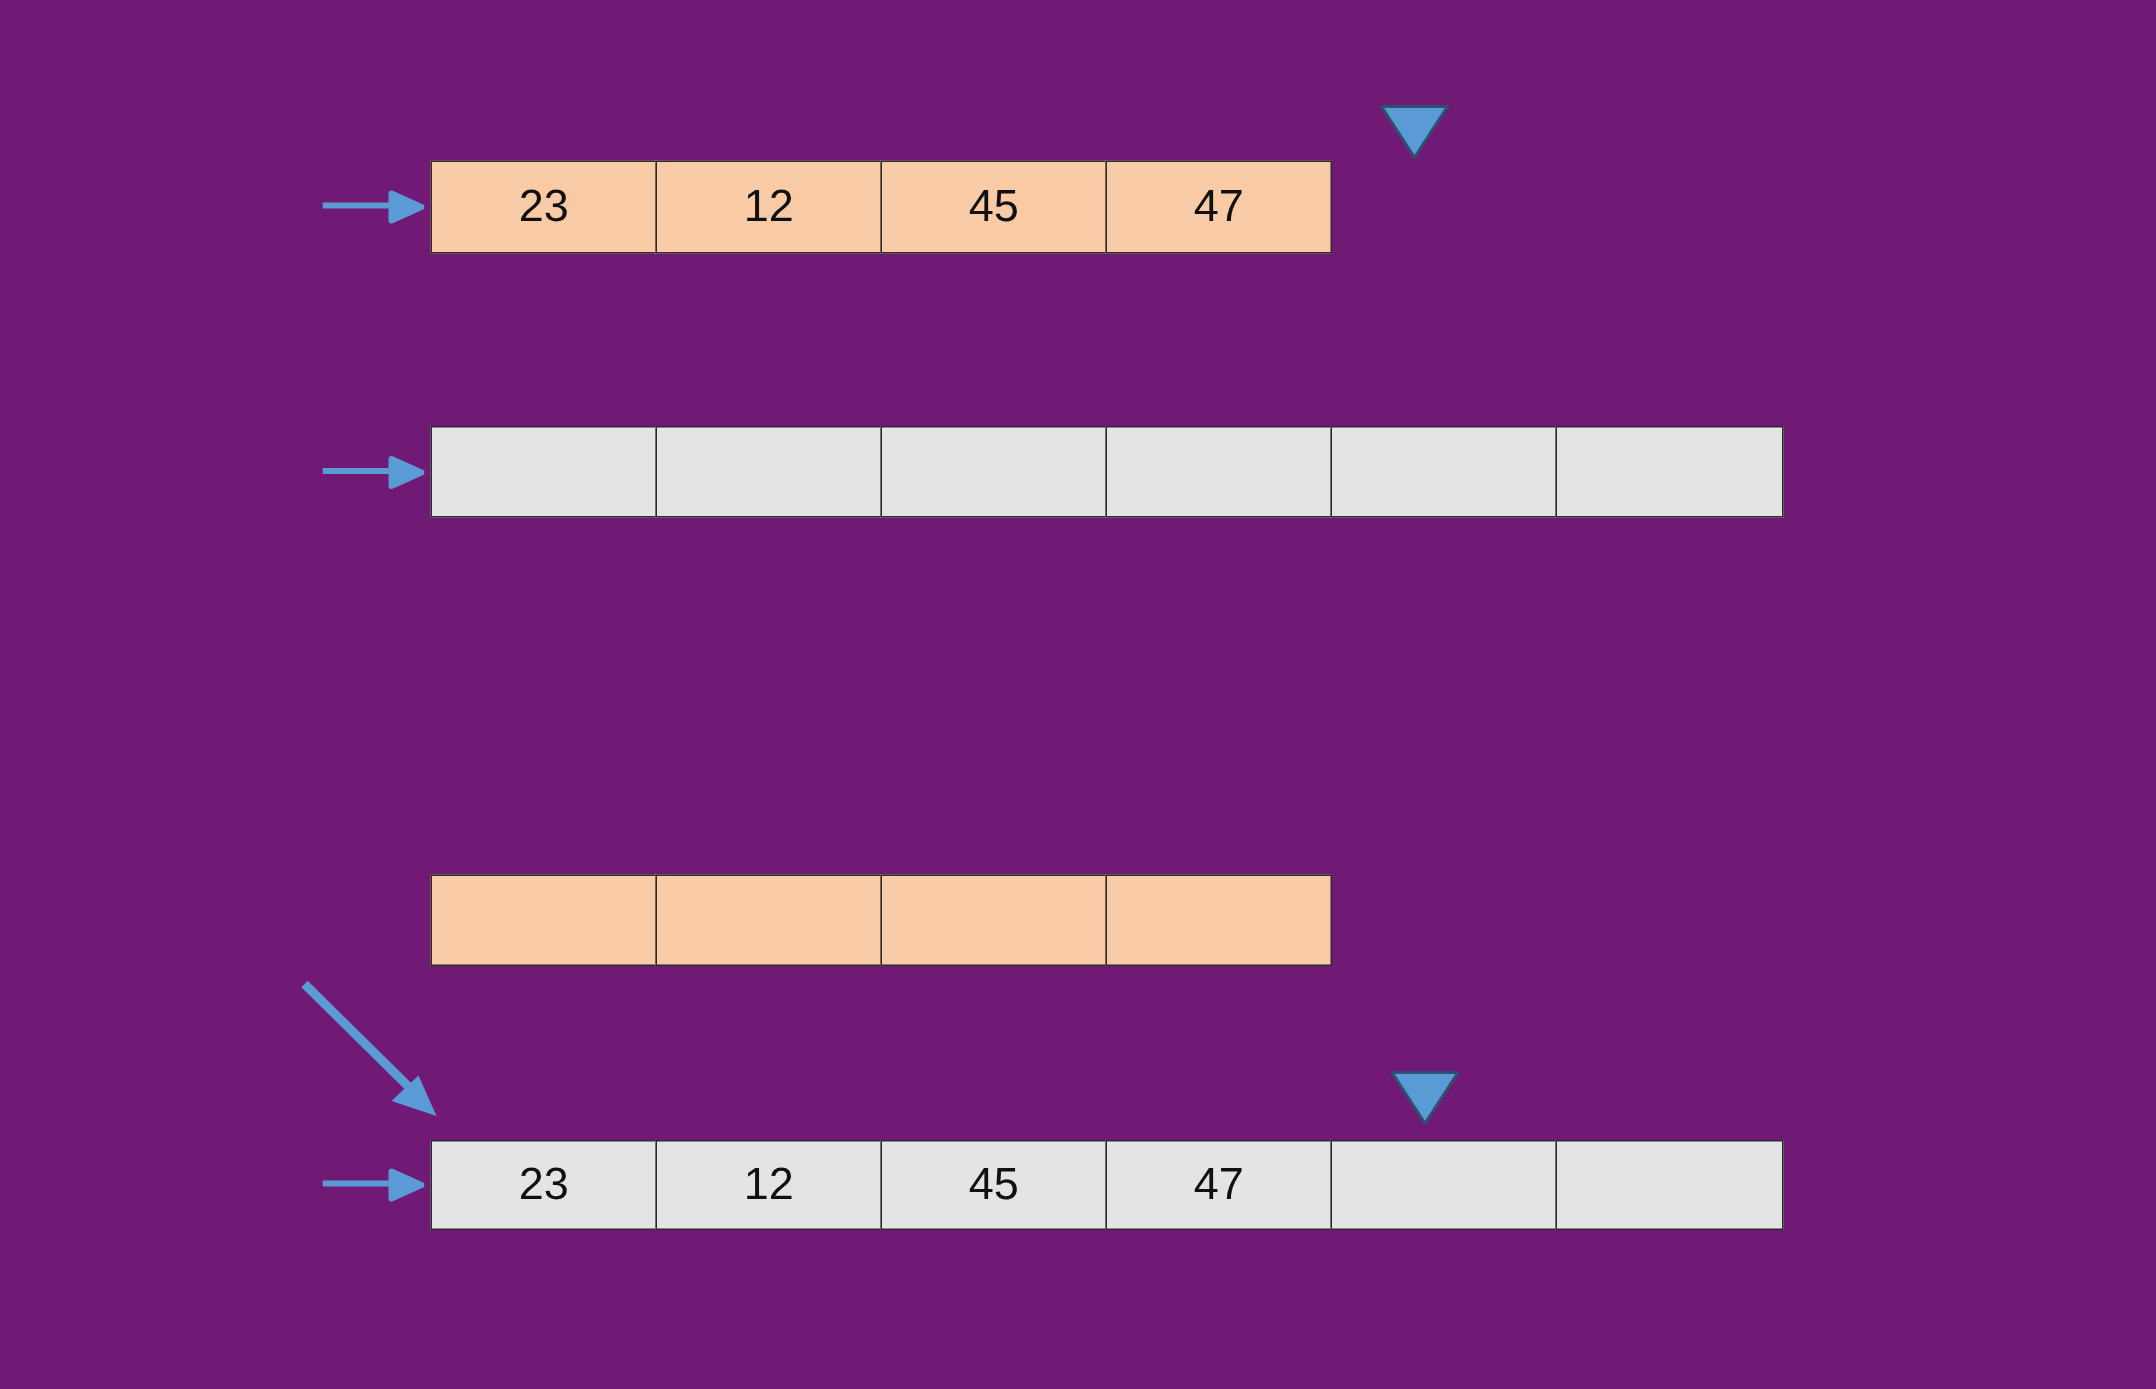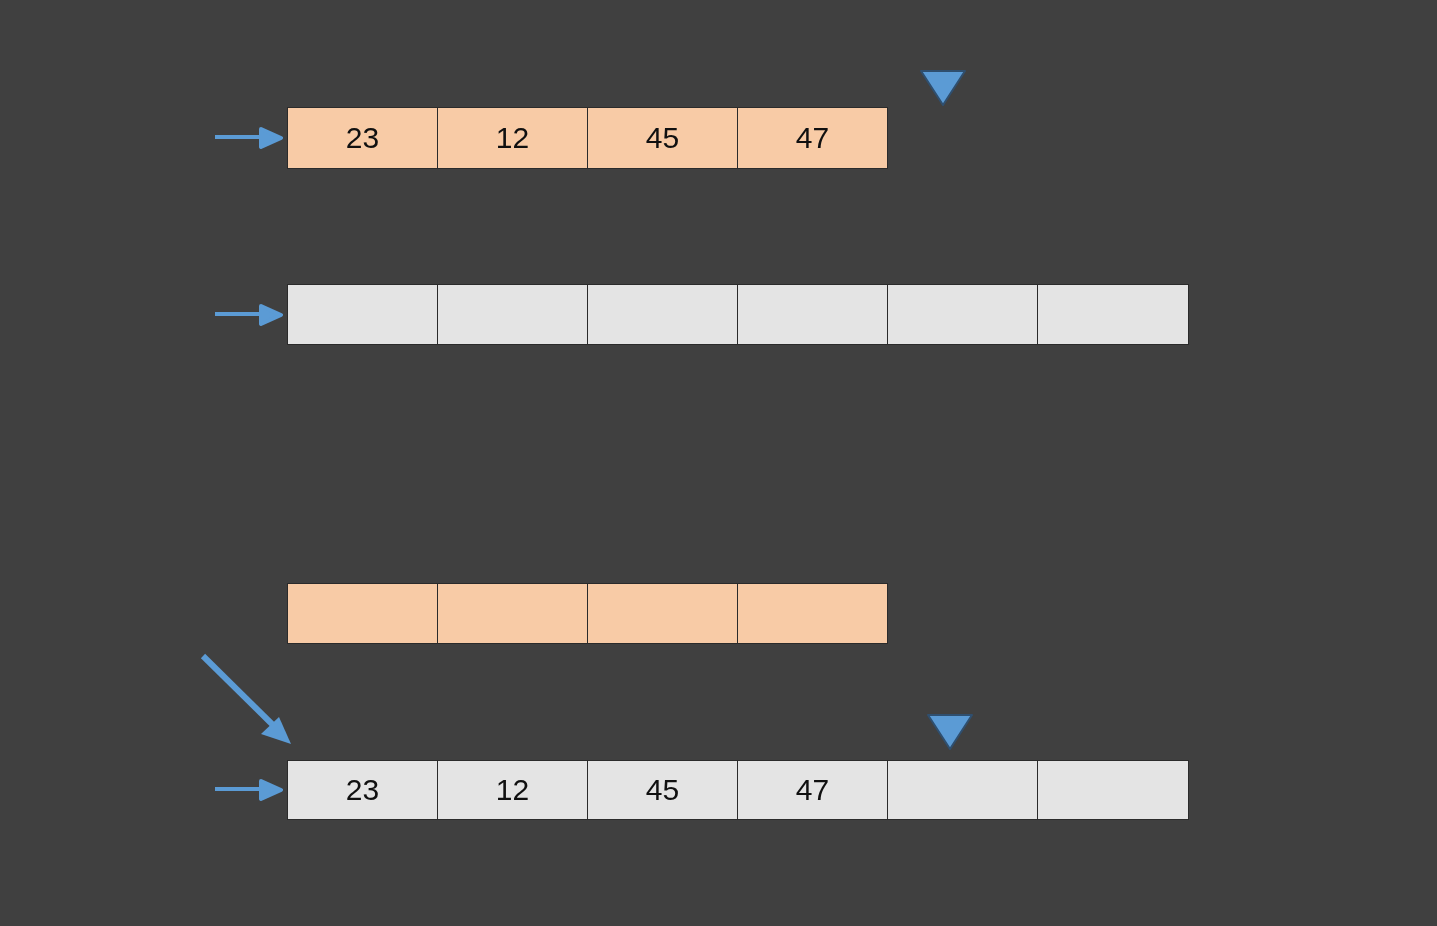--- a/index.html
+++ b/index.html
@@ -4,21 +4,21 @@
 <style>
   html, body {
     margin: 0;
     padding: 0;
     background: #000000;
   }
   #canvas {
     position: relative;
     width: 1437px;
     height: 926px;
-    background: #404040;
+    background: #701a75;
     overflow: hidden;
     font-family: "Liberation Sans", sans-serif;
   }
   .array-row {
     position: absolute;
     display: flex;
     box-sizing: border-box;
   }
   .cell {
     box-sizing: border-box;

